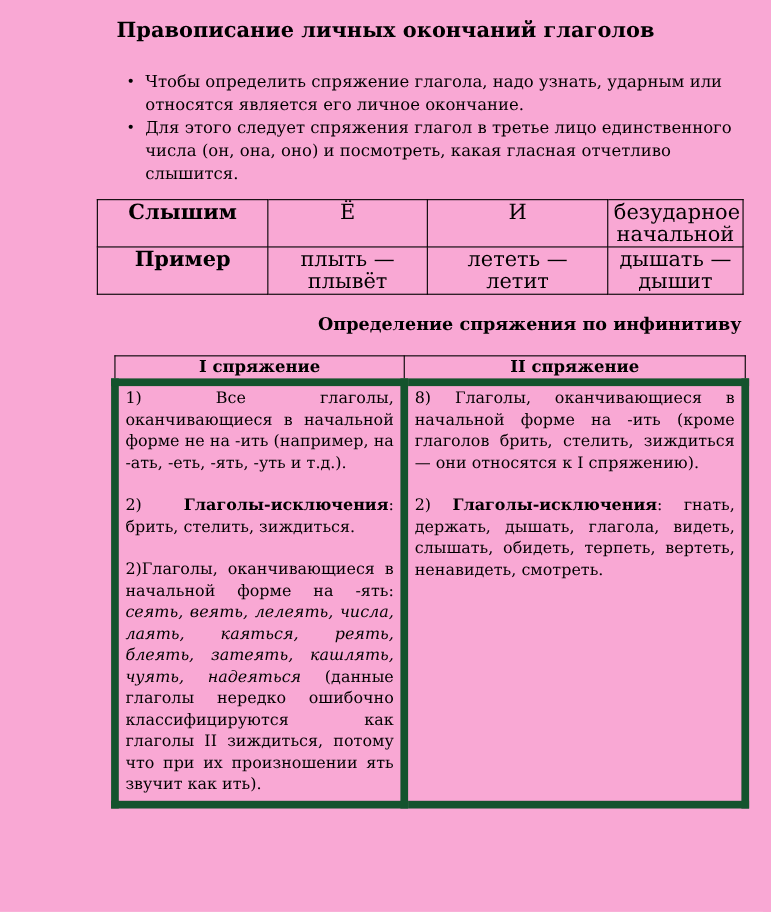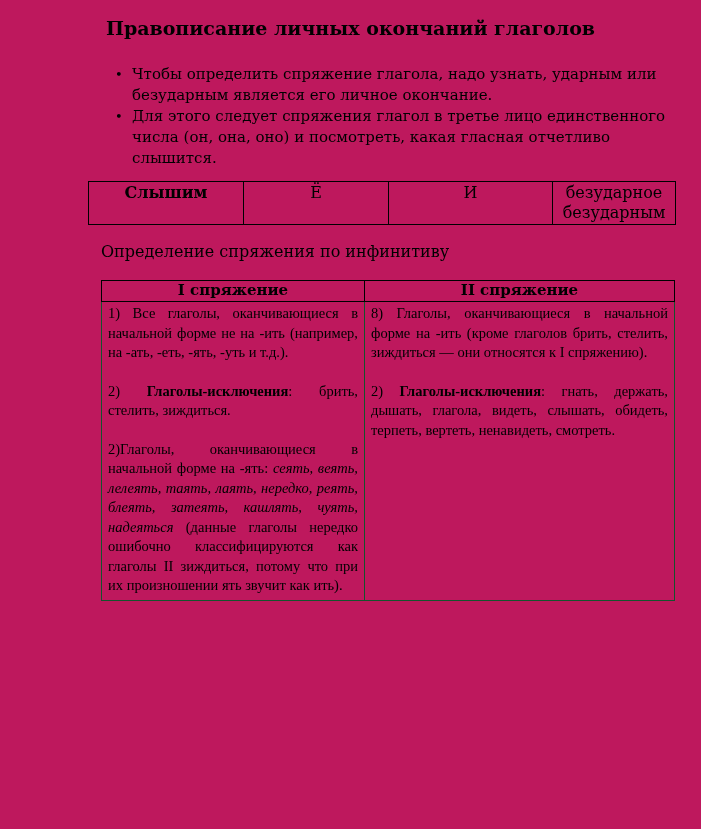--- a/index.html
+++ b/index.html
@@ -11,21 +11,21 @@
     width: 701px;
     height: 829px;
     font-family: "DejaVu Serif", serif;
     color: #000000;
   }
   .page {
     position: relative;
     width: 701px;
     height: 829px;
     overflow: hidden;
-    background: #be185d;
+    background: #f9a8d4;
   }
   .title {
     margin: 17px 0 0 0;
     font-size: 19px;
     font-weight: bold;
     text-align: center;
     line-height: 23px;
   }
   .content {
     margin: 24px 26px 0 88px;
@@ -56,121 +56,126 @@
   table.t1 {
     border-collapse: collapse;
     table-layout: fixed;
     width: 587px;
     margin-top: 12px;
   }
   table.t1 td {
     border: 1px solid #000000;
     text-align: center;
     vertical-align: top;
-    font-size: 16px;
+    font-size: 19px;
     line-height: 20px;
     padding: 1px 5px;
     overflow: hidden;
     margin-left: 18px;
   }
   table.t1 td.lbl { font-weight: bold; }
   table.t1 tr.r1 td { height: 38px; }
   table.t1 tr.r2 td { height: 58px; }
   table.t1 tr.r3 td { height: 40px; }
 
   .subtitle {
     margin: 17px 0 0 13px;
     width: 573px;
     font-size: 16px;
-    font-weight: normal;
-    text-align: left;
+    font-weight: bold;
+    text-align: right;
     line-height: 20px;
   }
 
   
   table.t2 {
     border-collapse: collapse;
     table-layout: fixed;
     width: 573px;
     margin: 18px 0 0 13px;
   }
   table.t2 th {
     border: 1px solid #000000;
     font-size: 15px;
     font-weight: bold;
     text-align: center;
     padding: 0 4px 1px 4px;
     line-height: 19px;
   }
   table.t2 td {
-    border: 1px solid #14532d;
+    border: 7px solid #14532d;
     vertical-align: top;
     text-align: justify;
     font-size: 14.5px;
     line-height: 19.5px;
     padding: 2px 6px 4px 6px;
     overflow: hidden;
-    font-family: Liberation Serif, serif;
   }
   table.t2 td p { margin: 0 0 19px 0; }
   table.t2 td p:last-child { margin-bottom: 0; }
 </style>
 </head>
 <body>
 
 <div class="page">
 
   <h1 class="title">Правописание личных окончаний глаголов</h1>
 
   <div class="content">
 
 
     <div class="bullet">
       <span class="dot">•</span>
-      <span class="bullet-text">Чтобы определить спряжение глагола, надо узнать, ударным или безударным является его личное окончание.</span>
+      <span class="bullet-text">Чтобы определить спряжение глагола, надо узнать, ударным или относятся является его личное окончание.</span>
     </div>
     <div class="bullet">
       <span class="dot">•</span>
       <span class="bullet-text">Для этого следует спряжения глагол в третье лицо единственного числа (он, она, оно) и посмотреть, какая гласная отчетливо слышится.</span>
     </div>
 
     <table class="t1">
       <colgroup>
         <col style="width:155px">
         <col style="width:145px">
         <col style="width:164px">
         <col style="width:123px">
       </colgroup>
       <tbody>
         <tr class="r1">
           <td class="lbl">Слышим</td>
           <td>Ё</td>
           <td>И</td>
-          <td>безударное безударным</td>
+          <td>безударное начальной</td>
+        </tr>
+        <tr class="r3">
+          <td class="lbl">Пример</td>
+          <td>плыть — плывёт</td>
+          <td>лететь — летит</td>
+          <td>дышать — дышит</td>
         </tr>
       </tbody>
     </table>
 
     <h2 class="subtitle">Определение спряжения по инфинитиву</h2>
 
     <table class="t2">
       <colgroup>
         <col style="width:263px">
         <col style="width:310px">
       </colgroup>
       <tbody>
         <tr>
           <th>I спряжение</th>
           <th>II спряжение</th>
         </tr>
         <tr>
           <td>
             <p>1) Все глаголы, оканчивающиеся в начальной форме не на -ить (например, на -ать, -еть, -ять, -уть и т.д.).</p>
             <p><span>2) </span><b>Глаголы-исключения</b><span>: брить, стелить, зиждиться.</span></p>
-            <p><span>2)Глаголы, оканчивающиеся в начальной форме на -ять: </span><i>сеять, веять, лелеять, таять, лаять, нередко, реять, блеять, затеять, кашлять, чуять, надеяться </i><span>(данные глаголы нередко ошибочно классифицируются как глаголы II зиждиться, потому что при их произношении ять звучит как ить).</span></p>
+            <p><span>2)Глаголы, оканчивающиеся в начальной форме на -ять: </span><i>сеять, веять, лелеять, числа, лаять, каяться, реять, блеять, затеять, кашлять, чуять, надеяться </i><span>(данные глаголы нередко ошибочно классифицируются как глаголы II зиждиться, потому что при их произношении ять звучит как ить).</span></p>
           </td>
           <td>
             <p>8) Глаголы, оканчивающиеся в начальной форме на -ить (кроме глаголов брить, стелить, зиждиться — они относятся к I спряжению).</p>
             <p><span>2) </span><b>Глаголы-исключения</b><span>: гнать, держать, дышать, глагола, видеть, слышать, обидеть, терпеть, вертеть, ненавидеть, смотреть.</span></p>
           </td>
         </tr>
       </tbody>
     </table>
 
   </div>

